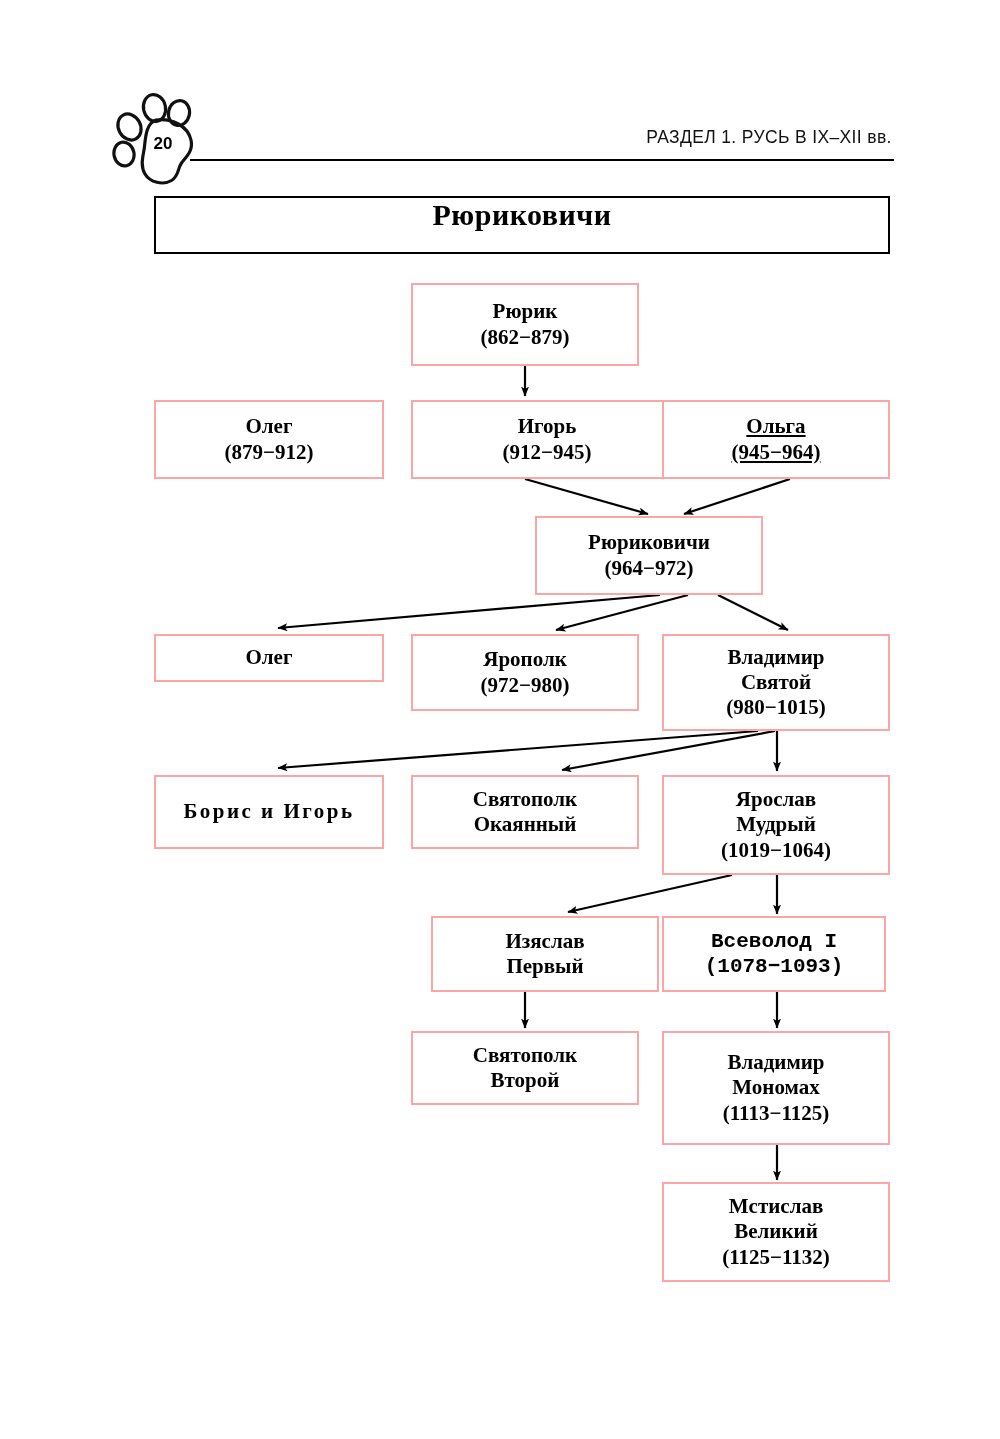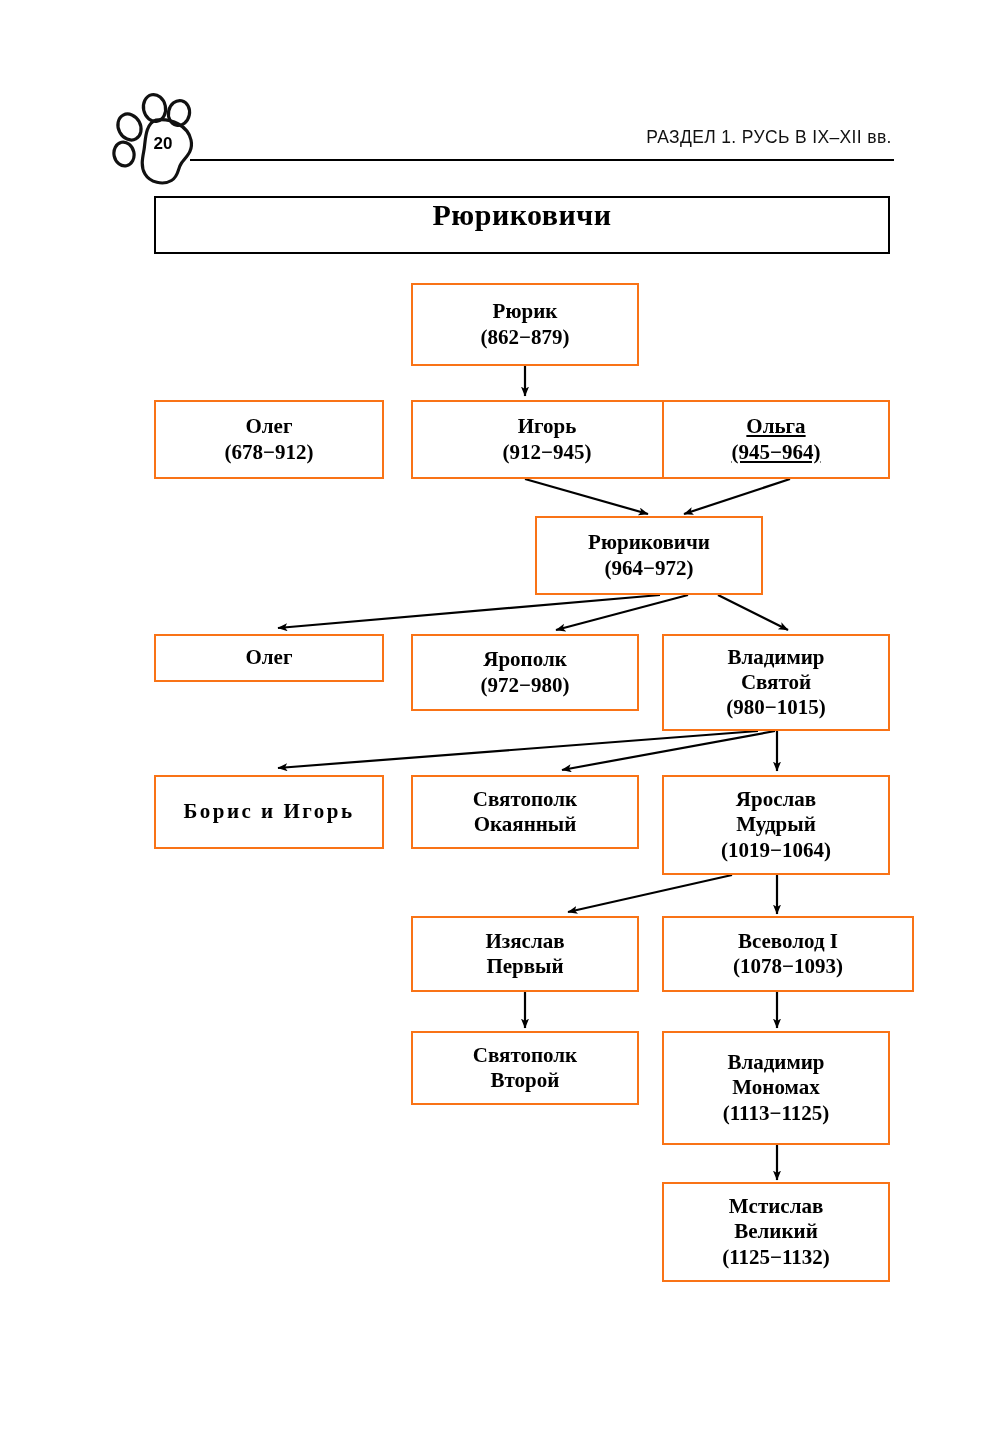--- a/index.html
+++ b/index.html
@@ -91,21 +91,21 @@
   #title-banner .banner-text {
     font-size: 30px;
     font-weight: bold;
     letter-spacing: 0.5px;
     color: #000;
   }
 
   
   .node {
     position: absolute;
-    border: 2px solid #f97316;
+    border: 2px solid #fca5a5;
     box-sizing: border-box;
     background: #fff;
     display: flex;
     flex-direction: column;
     align-items: center;
     justify-content: center;
     text-align: center;
     font-size: 21px;
     font-weight: bold;
     line-height: 1.20;
@@ -197,21 +197,21 @@
     </g>
   </svg>
 
   <div class="node" style="left:411px; top:283px; width:228px; height:83px;">
     <span class="ln">Рюрик</span>
     <span class="ln">(862−879)</span>
   </div>
 
   <div class="node" style="left:154px; top:400px; width:230px; height:79px;">
     <span class="ln">Олег</span>
-    <span class="ln">(678−912)</span>
+    <span class="ln">(879−912)</span>
   </div>
   <div class="node" style="left:411px; top:400px; width:272px; height:79px;">
     <span class="ln">Игорь</span>
     <span class="ln">(912−945)</span>
   </div>
   <div class="node" style="left:662px; top:400px; width:228px; height:79px;text-decoration:underline;">
     <span class="ln">Ольга</span>
     <span class="ln">(945−964)</span>
   </div>
 
@@ -239,25 +239,25 @@
   <div class="node" style="left:411px; top:775px; width:228px; height:74px;">
     <span class="ln">Святополк</span>
     <span class="ln">Окаянный</span>
   </div>
   <div class="node" style="left:662px; top:775px; width:228px; height:100px;">
     <span class="ln">Ярослав</span>
     <span class="ln">Мудрый</span>
     <span class="ln">(1019−1064)</span>
   </div>
 
-  <div class="node" style="left:411px; top:916px; width:228px; height:76px;">
+  <div class="node" style="left:431px; top:916px; width:228px; height:76px;">
     <span class="ln">Изяслав</span>
     <span class="ln">Первый</span>
   </div>
-  <div class="node" style="left:662px; top:916px; width:252px; height:76px;">
+  <div class="node" style="left:662px; top:916px; width:224px; height:76px;font-family:Liberation Mono, monospace;">
     <span class="ln">Всеволод I</span>
     <span class="ln">(1078−1093)</span>
   </div>
 
   <div class="node" style="left:411px; top:1031px; width:228px; height:74px;">
     <span class="ln">Святополк</span>
     <span class="ln">Второй</span>
   </div>
   <div class="node wide-gap" style="left:662px; top:1031px; width:228px; height:114px;">
     <span class="ln">Владимир</span>

